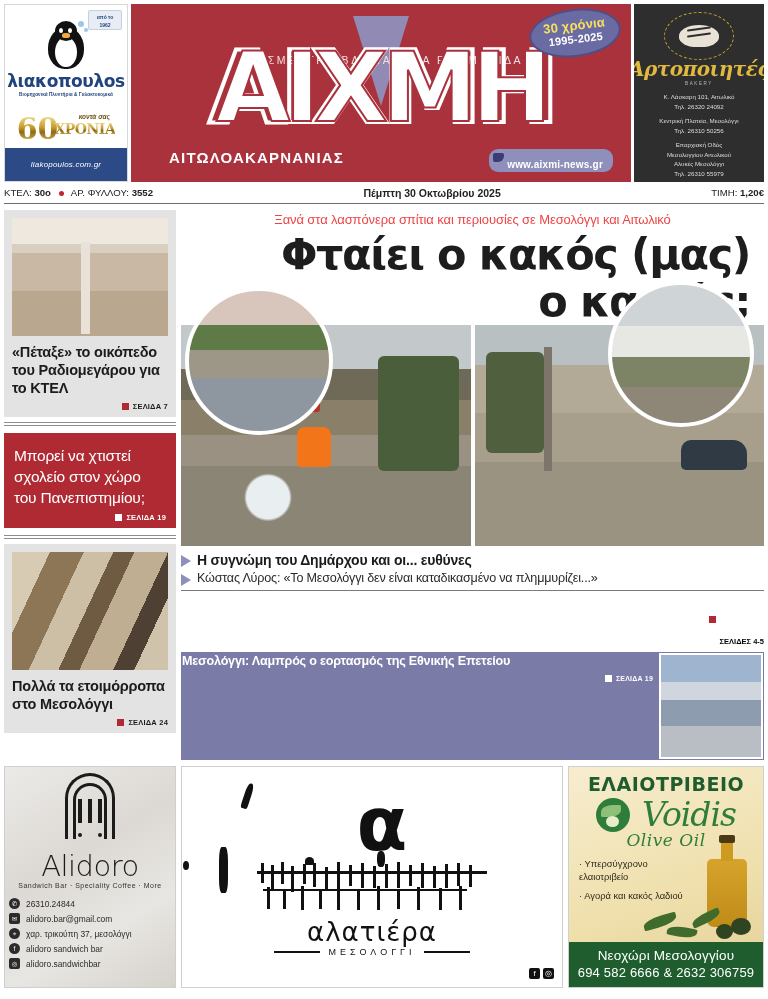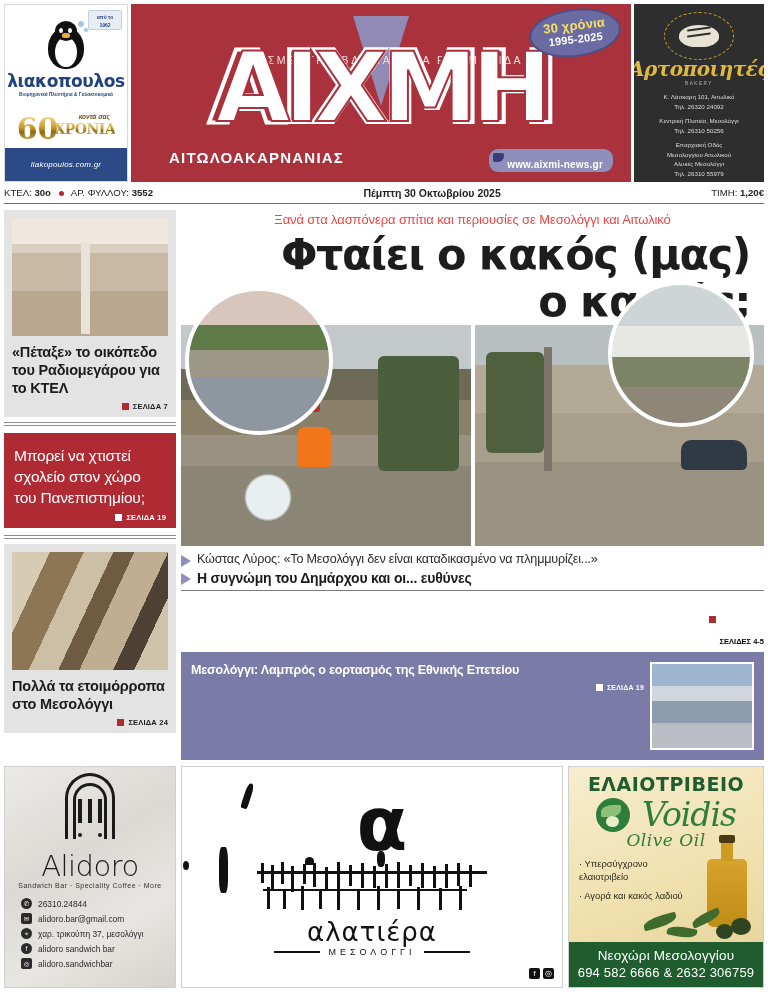--- a/index.html
+++ b/index.html
@@ -262,21 +262,21 @@
   .bullet-2 { font-size: 12.6px; color: #2a2a2a; letter-spacing: -.2px; }
   .bullet-rule {
     border-top: 1.5px solid #7a7a7a; margin-top: 4px; padding-top: 2px;
     display: flex; justify-content: flex-end; align-items: center; gap: 4px;
   }
   .bullet-rule .sq { width: 7px; height: 7px; background: #b02a33; }
   .bullet-rule .txt { font-size: 7.5px; font-weight: bold; margin-top: 44px; }
 
   .two-boxes { display: flex; gap: 6px; margin-top: 6px; }
   .box-purple, .box-blue {
-    flex: 1; display: flex; padding: 10px; gap: 6px; min-height: 108px;
+    flex: 1; display: flex; padding: 1px; gap: 6px; min-height: 108px;
   }
   .box-purple { background: #7b7ba8; }
   .box-blue { background: #63668e; }
   .box-text { flex: 1; color: #fff; }
   .box-text .bt {
     font-size: 12.6px; line-height: 16.5px; font-weight: bold; letter-spacing: -.2px;
   }
   .box-text .page-ref .sq { background: #fff; }
   .box-text .page-ref .txt { color: #fff; font-size: 7px; }
   .box-img { width: 104px; border: 2px solid #fff; overflow: hidden; }
@@ -300,21 +300,21 @@
   }
   .alidoro-mark .bar { position: absolute; background: #1b1b1b; width: 4px; height: 24px; top: 26px; }
   .alidoro-mark .bar.b1 { left: 19px; } .alidoro-mark .bar.b2 { left: 29px; } .alidoro-mark .bar.b3 { left: 39px; }
   .alidoro-mark .dot { position: absolute; width: 4px; height: 4px; background: #1b1b1b; border-radius: 50%; top: 60px; }
   .alidoro-mark .dot.d1 { left: 19px; } .alidoro-mark .dot.d2 { left: 39px; }
   .alidoro-name {
     font-size: 29px; color: #1b1b1b; letter-spacing: -.5px; margin-top: 2px;
     font-family: "DejaVu Sans", sans-serif; font-weight: 300;
   }
   .alidoro-tag { font-size: 7px; color: #333; letter-spacing: .5px; margin-top: -1px; }
-  .alidoro-contacts { margin-top: 9px; width: 100%; padding-left: 16px; }
+  .alidoro-contacts { margin-top: 9px; width: 100%; padding-left: 4px; }
   .ac-row { display: flex; align-items: center; gap: 6px; font-size: 8.4px; color: #2b2b2b; margin-bottom: 4px; }
   .ac-ico {
     width: 11px; height: 11px; border-radius: 50%; background: #2b2b2b; color: #fff;
     font-size: 6.5px; display: flex; align-items: center; justify-content: center; flex: 0 0 auto;
   }
   .ac-ico.sq { border-radius: 2px; }
 
   .ad-alatiera {
     flex: 1; border: 1px solid #cfcfcf; background: #fff; position: relative;
     display: flex; flex-direction: column; align-items: center; justify-content: center;
@@ -524,25 +524,25 @@
             <div class="car"></div>
         </div>
       </div>
       <div class="circle-photo cp1"></div>
       <div class="circle-photo cp2"></div>
     </div>
 
     <div class="bullets">
       <div class="bullet-row">
         <span class="tri"></span>
-        <span class="bullet-2">Κώστας Λύρος: «Το Μεσολόγγι δεν είναι καταδικασμένο να πλημμυρίζει...»</span>
+        <span class="bullet-1">Η συγνώμη του Δημάρχου και οι... ευθύνες</span>
       </div>
       <div class="bullet-row">
         <span class="tri"></span>
-        <span class="bullet-1">Η συγνώμη του Δημάρχου και οι... ευθύνες</span>
+        <span class="bullet-2">Κώστας Λύρος: «Το Μεσολόγγι δεν είναι καταδικασμένο να πλημμυρίζει...»</span>
       </div>
       <div class="bullet-rule">
         <span class="sq"></span>
         <span class="txt">ΣΕΛΙΔΕΣ 4-5</span>
       </div>
     </div>
 
     <div class="two-boxes">
       <div class="box-purple">
         <div class="box-text">

